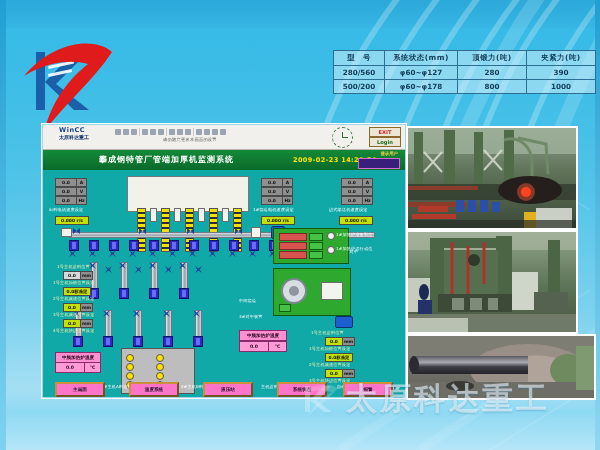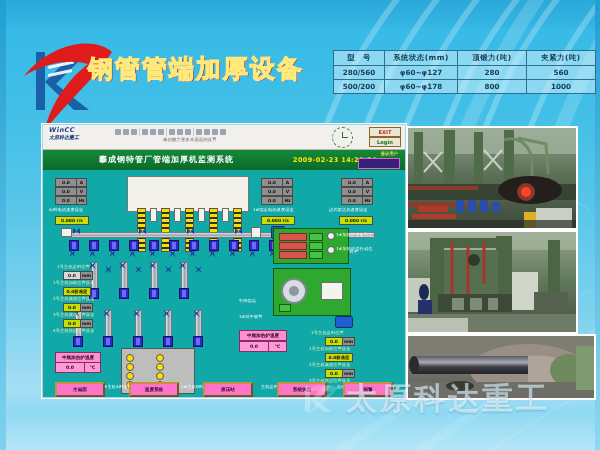--- a/index.html
+++ b/index.html
@@ -63,21 +63,21 @@
 
   
   .hmi{
     position:absolute;left:42px;top:124px;width:362px;height:272px;
     background:#11a8a8;border:1px solid #9fd6e8;box-shadow:0 0 0 1px #ffffff;
     overflow:hidden;
   }
   .hmi-toolbar{
     position:relative;height:24px;background:#f1f0ec;border-bottom:1px solid #b9b6ae;
   }
-  .wincc{position:absolute;left:6px;top:1px;font-size:6.5px;color:#1a3e8c;font-weight:bold;letter-spacing:.5px;font-style:italic;}
+  .wincc{position:absolute;left:16px;top:1px;font-size:6.5px;color:#1a3e8c;font-weight:bold;letter-spacing:.5px;}
   .wincc small{display:block;font-size:5px;color:#0f2f6e;letter-spacing:0;}
   .tb-icons{position:absolute;left:72px;top:3px;display:flex;gap:2px;align-items:center;}
   .tb-icons i{display:block;width:6px;height:6px;background:#7e8ba0;border-radius:1px;opacity:.75;}
   .tb-icons i.sep{width:1px;height:8px;background:#bdbdbd;border-radius:0;}
   .tb-note{position:absolute;left:120px;top:12px;font-size:4.2px;color:#5a5a5a;letter-spacing:.3px;}
   .clockface{position:absolute;right:52px;top:2px;width:19px;height:19px;border-radius:50%;border:1px dashed #3a7d3a;}
   .clockface:before,.clockface:after{content:"";position:absolute;background:#2f6d2f;}
   .clockface:before{left:9px;top:4px;width:1px;height:6px;}
   .clockface:after{left:9px;top:9px;width:6px;height:1px;}
   .btn-exit,.btn-login{
@@ -214,35 +214,34 @@
     <svg viewBox="0 0 96 100">
       <g>
         <rect x="14" y="16" width="9" height="58" fill="#1a5fa8"></rect>
         <path d="M23,46 L52,16 L66,16 L34,48 L67,74 L52,74 Z" fill="#1a5fa8"></path>
         <rect x="26" y="30" width="26" height="3" fill="#ffffff" opacity="0.9" transform="rotate(-12 26 30)"></rect>
         <rect x="26" y="38" width="24" height="3" fill="#ffffff" opacity="0.9" transform="rotate(-12 26 38)"></rect>
         <path d="M2,40 C30,6 72,0 90,16 C72,44 44,66 22,96 C30,64 48,42 66,28 C46,22 20,28 2,40 Z" fill="#e01b1b"></path>
       </g>
     </svg>
   </div>
-  <div class="head-title">钢管管端加厚设备</div>
 
   <table class="spec">
     <tbody>
         <tr>
       <td class="c0">型　号</td>
       <td class="c1">系统状态(mm)</td>
       <td class="c2">顶锻力(吨)</td>
       <td class="c3">夹紧力(吨)</td>
     </tr>
     <tr>
       <td>280/560</td>
       <td>φ60~φ127</td>
       <td>280</td>
-      <td>560</td>
+      <td>390</td>
     </tr>
     <tr>
       <td>500/200</td>
       <td>φ60~φ178</td>
       <td>800</td>
       <td>1000</td>
     </tr>
   </tbody>
     </table>
 

